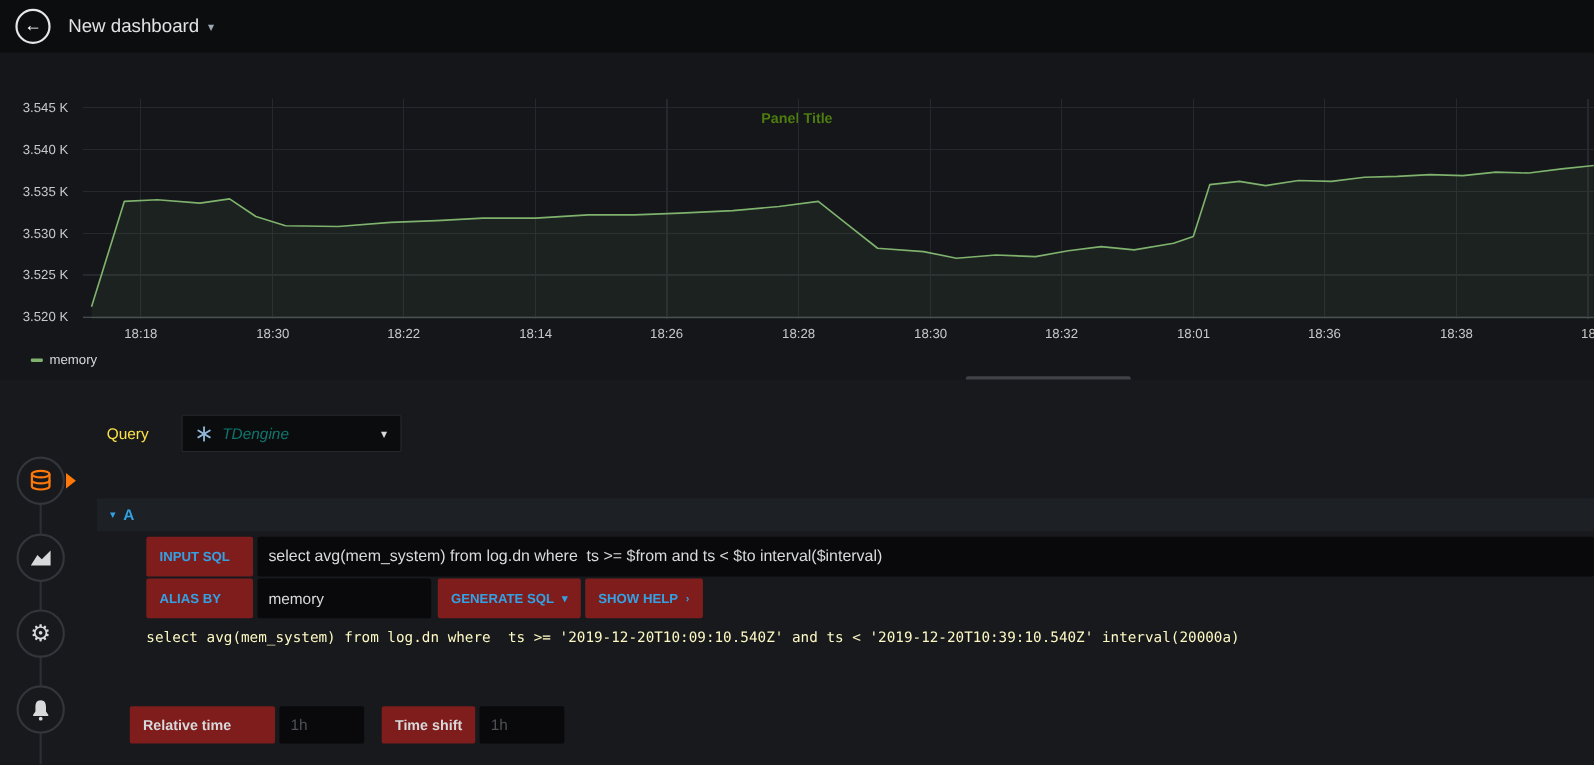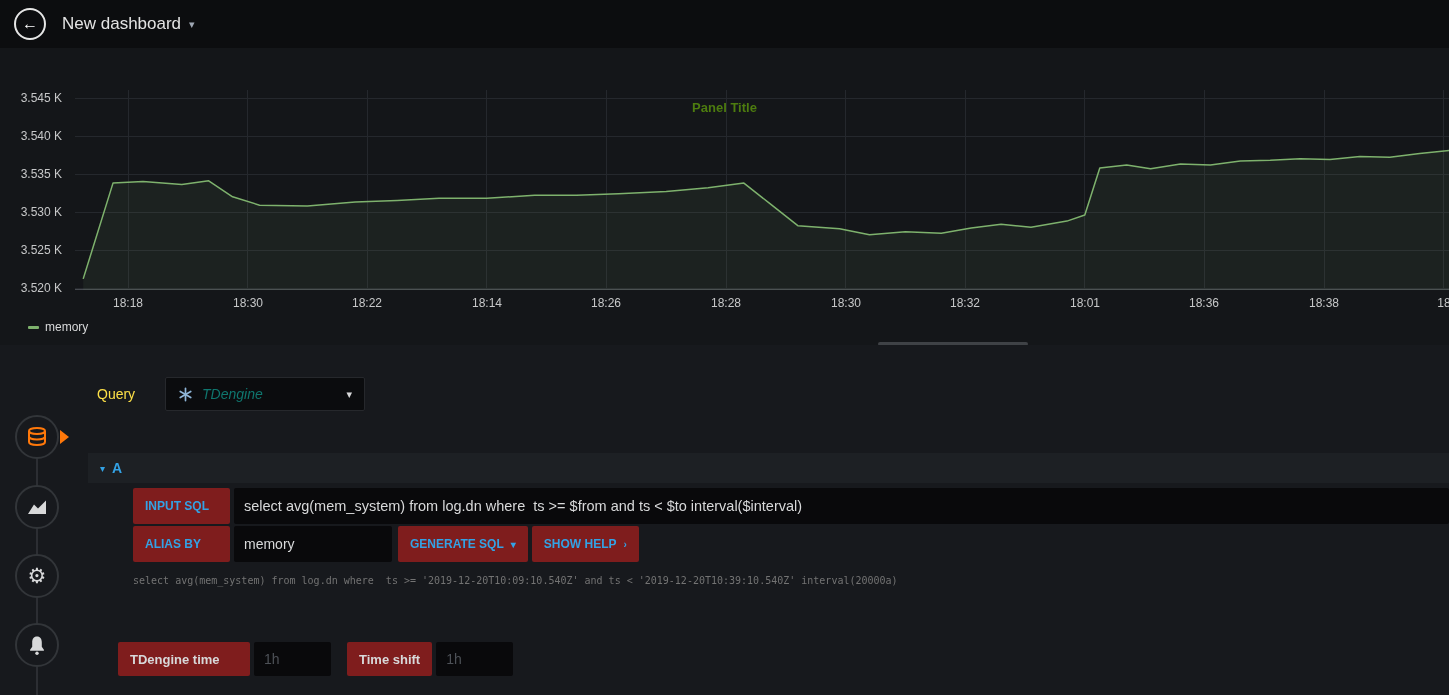--- a/index.html
+++ b/index.html
@@ -51,21 +51,21 @@
   .chip.white{color:#d8d9da;font-size:13px;font-weight:600;}
   .chip .c{margin-left:7px;font-size:10px;}
   .chip.btn{cursor:pointer;}
   .label-fixed{width:97px;}
   .dark-input{background:#09090b;border:none;outline:none;color:#d8d9da;font-size:14px;padding:0 10px;border-radius:2px;
     font-family:"Liberation Sans", sans-serif;box-sizing:border-box;height:36px;}
   .dark-input::placeholder{color:#4d5157;}
   .sql-input{flex:1;font-size:14.5px;}
   .alias-input{width:158px;}
   .sql-preview{position:absolute;left:133px;top:228px;right:20px;font-family:"DejaVu Sans Mono","Liberation Mono",monospace;
-    font-size:10px;color:#737373;white-space:pre;line-height:16px;}
+    font-size:13px;color:#fef9c3;white-space:pre;line-height:16px;}
   
   .opt-row{position:absolute;left:118px;top:297px;height:34px;display:flex;gap:4px;}
   .opt-row .dark-input{height:34px;width:77px;}
   .spacer8{width:8px;}
   svg{display:block;}
 </style>
 </head>
 <body>
 
 <div class="topnav">
@@ -196,20 +196,20 @@
     </div>
     <div class="chip blue btn">
       <span>SHOW HELP</span>
       <span class="c">›</span>
     </div>
   </div>
 
   <div class="sql-preview">select avg(mem_system) from log.dn where  ts &gt;= '2019-12-20T10:09:10.540Z' and ts &lt; '2019-12-20T10:39:10.540Z' interval(20000a)</div>
 
   <div class="opt-row">
-    <div class="chip white" style="width:132px;">TDengine time</div>
+    <div class="chip white" style="width:132px;">Relative time</div>
     <input class="dark-input" type="text" placeholder="1h" style="">
     <div class="spacer8"></div>
     <div class="chip white">Time shift</div>
     <input class="dark-input" type="text" placeholder="1h" style="">
   </div>
 
 </div>
 
 </body></html>

